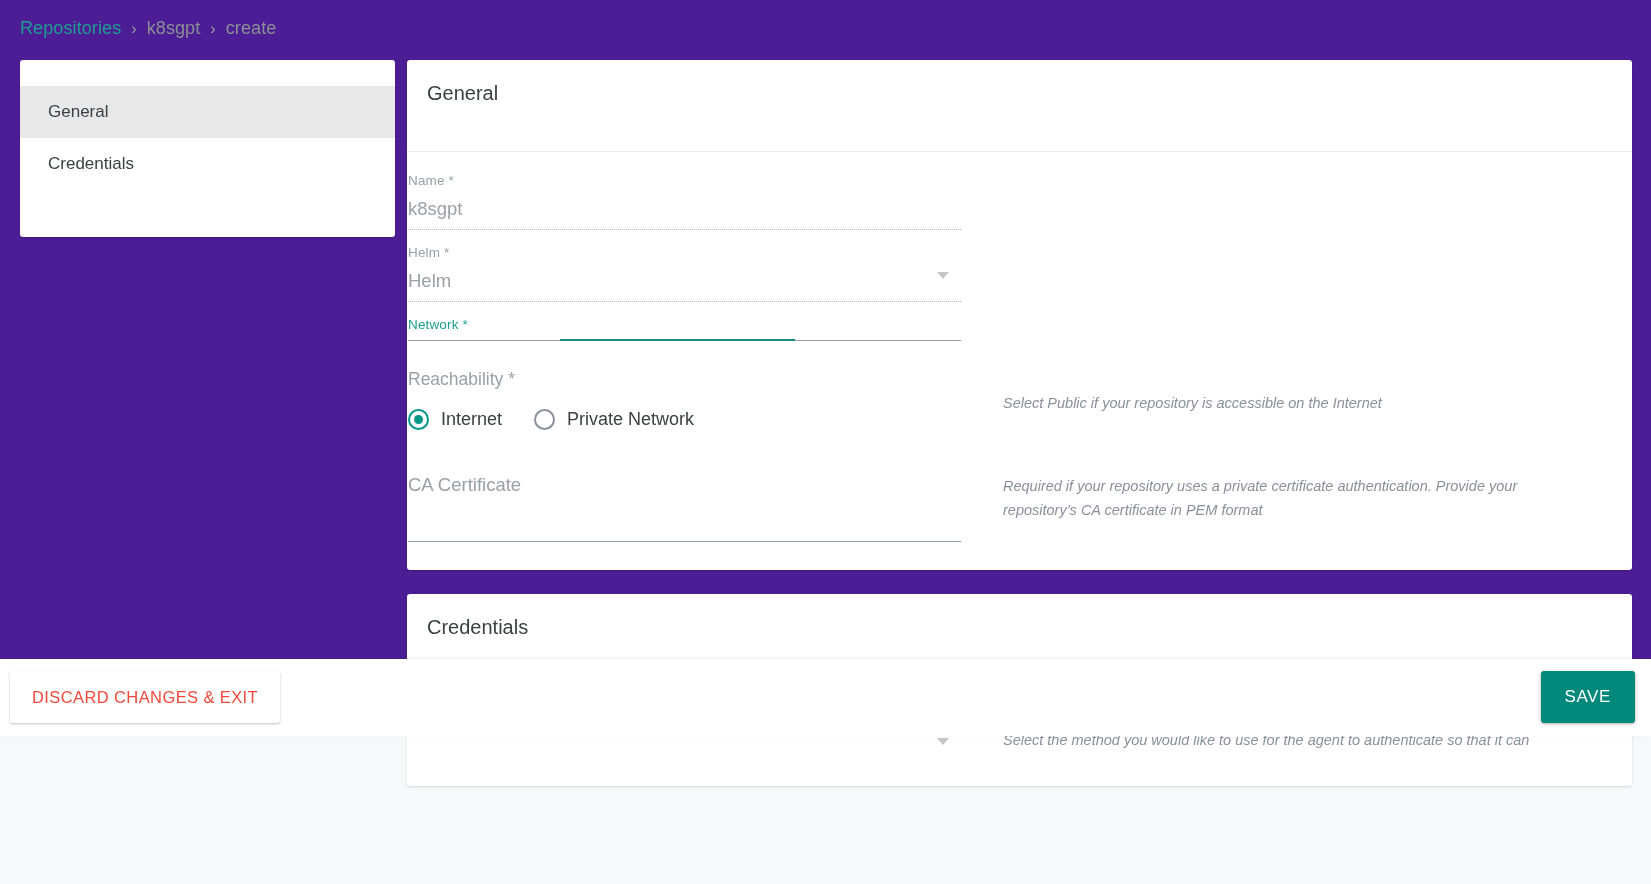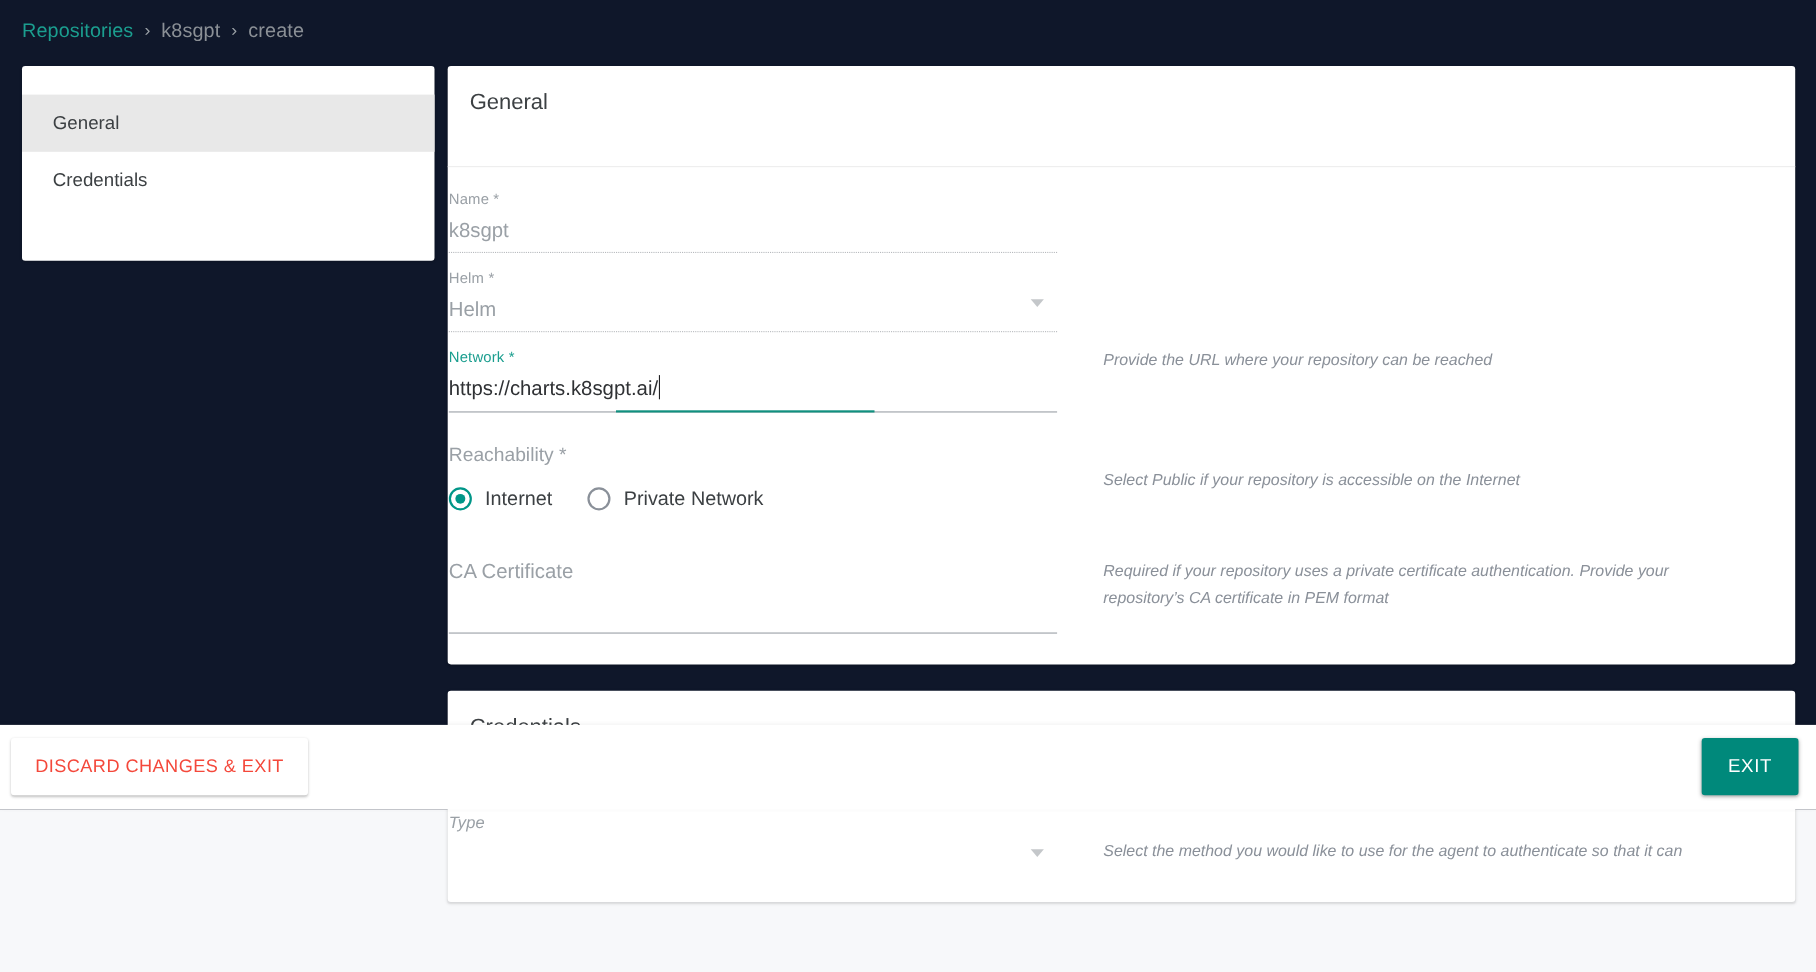--- a/index.html
+++ b/index.html
@@ -5,21 +5,21 @@
   * { box-sizing: border-box; }
   html, body {
     margin: 0; padding: 0;
     width: 1651px; height: 884px;
     overflow: hidden;
     background: #f7f8fa;
     font-family: "Liberation Sans", sans-serif;
     -webkit-font-smoothing: antialiased;
   }
 
-  .page { position: relative; width: 1651px; height: 736px; background: #0f172a; }
+  .page { position: relative; width: 1651px; height: 736px; background: #4c1d95; }
 
   
   .breadcrumb {
     position: absolute;
     left: 20px; top: 18px;
     display: flex; align-items: center;
     font-size: 18px;
     letter-spacing: .1px;
   }
   .crumb-link { color: #1b9e8f; cursor: pointer; }
@@ -243,27 +243,25 @@
             <div class="underline-dotted"></div>
           </div>
           <div class="hint"></div>
         </div>
 
         <div class="gap-sm"></div>
 
         <div class="row">
           <div class="field">
             <div class="flabel focused">Network *</div>
-            <div class="fvalue filled"><span>https://charts.k8sgpt.ai/</span><span class="caret"></span></div>
             <div class="underline-focus">
               <div class="base"></div>
               <div class="ink"></div>
             </div>
           </div>
-          <div class="hint">Provide the URL where your repository can be reached</div>
         </div>
 
         <div class="gap-md"></div>
 
         <div class="row">
           <div class="field">
             <div class="fvalue" style="font-size:17.5px;line-height:24px;">Reachability *</div>
             <div class="radio-group">
               <div class="radio-opt">
                 <span class="radio checked"></span>
@@ -307,16 +305,16 @@
           </div>
           <div class="hint" style="margin-top:22px;white-space:nowrap;max-width:none;">Select the method you would like to use for the agent to authenticate so that it can</div>
         </div>
       </div>
     </div>
 
   </div>
 
   <div class="bottom-bar">
     <button class="discard-btn">DISCARD CHANGES &amp; EXIT</button>
-    <button class="save-btn">EXIT</button>
+    <button class="save-btn">SAVE</button>
   </div>
 
 </div>
 
 </body></html>

